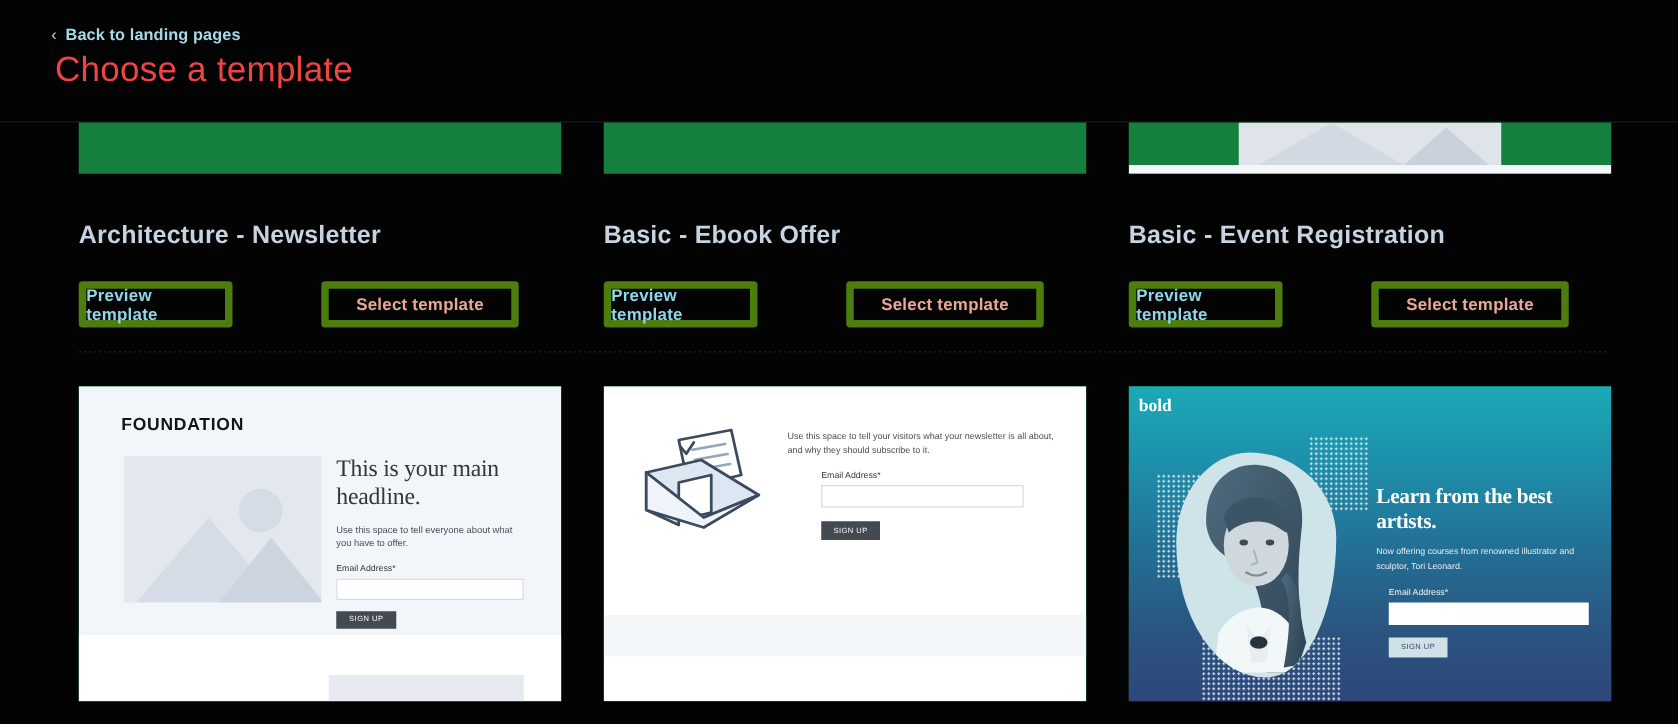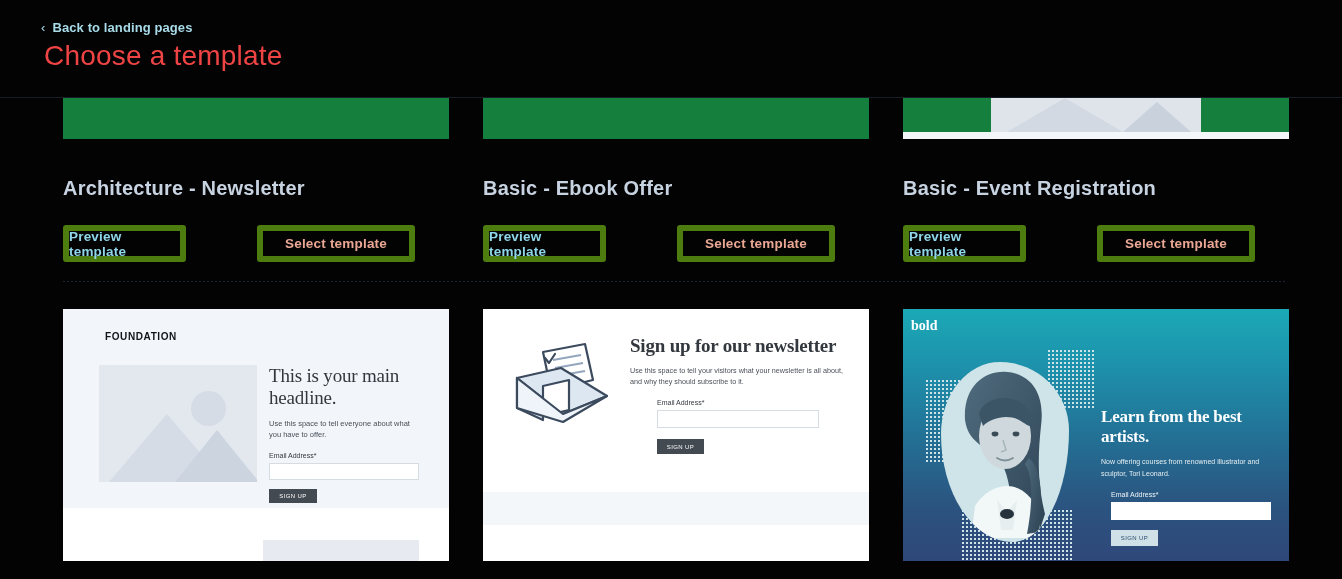--- a/index.html
+++ b/index.html
@@ -55,21 +55,21 @@
   
   .p3-img { position: absolute; left: 88px; top: 0px; width: 210px; height: 34px; background: #dfe4ea; }
   .p3-img::before { content:""; position:absolute; left:16px; bottom:0; border-left:58px solid transparent;
                     border-right:58px solid transparent; border-bottom:34px solid #d3d9e2; }
   .p3-img::after  { content:""; position:absolute; right:10px; bottom:0; border-left:34px solid transparent;
                     border-right:34px solid transparent; border-bottom:30px solid #c9d1dc; }
   .p3-band { position: absolute; left: 0; top: 34px; width: 386px; height: 7px; background: #f4f7fa; }
 
   
   .tpl-a { width:100%; height:100%; background:#f2f6fa; position:relative; }
-  .tpl-a .logo { position:absolute; left:42px; top:22px; font-size:10px; font-weight:bold;
+  .tpl-a .logo { position:absolute; left:34px; top:22px; font-size:14px; font-weight:bold;
                  color:#111418; letter-spacing:.6px; }
   .tpl-a .ph { position:absolute; left:36px; top:56px; width:158px; height:117px; background:#e3e8ef; overflow:hidden; }
   .tpl-a .ph .circ { position:absolute; left:92px; top:26px; width:35px; height:35px; border-radius:50%; background:#d5dce6; }
   .tpl-a .ph .m1 { position:absolute; left:10px; bottom:0; border-left:58px solid transparent;
                    border-right:58px solid transparent; border-bottom:68px solid #d5dce6; }
   .tpl-a .ph .m2 { position:absolute; right:-2px; bottom:0; border-left:42px solid transparent;
                    border-right:42px solid transparent; border-bottom:52px solid #ccd4e0; }
   .tpl-a .txt { position:absolute; left:206px; top:56px; width:152px; }
   .tpl-a h2 { font-family:"Liberation Serif", serif; font-size:19px; line-height:1.15;
               color:#33383f; font-weight:normal; letter-spacing:-.2px; }
@@ -99,21 +99,21 @@
   .tpl-c { width:100%; height:100%; position:relative; overflow:hidden;
            background:linear-gradient(180deg,#1ba9b6 0%,#1d92ac 22%,#236f94 52%,#2b5480 78%,#2f477a 100%); }
   .tpl-c .logo { position:absolute; left:8px; top:9px; font-family:"Liberation Serif", serif;
                  font-size:14px; font-weight:bold; color:#fff; }
   .tpl-c .blob { position:absolute; left:38px; top:53px; width:128px; height:180px;
                  background:#cfe4e8; border-radius:46% 54% 44% 56% / 40% 38% 62% 60%; overflow:hidden; }
   .tpl-c .dots { position:absolute; background-image:radial-gradient(#cfe4e8 1px, transparent 1px);
                  background-size:4px 4px; }
   .tpl-c .txt { position:absolute; left:198px; top:78px; width:172px; }
   .tpl-c h2 { font-family:"Liberation Serif", serif; font-size:17px; line-height:1.18;
-              color:#fff; font-weight:bold; letter-spacing:-.2px;margin-top:20px; }
+              color:#fff; font-weight:bold; letter-spacing:-.2px; }
   .tpl-c p { margin-top:9px; font-size:7px; line-height:1.7; color:#e3eef1; }
   .tpl-c .form { margin-top:11px; margin-left:10px; }
   .tpl-c .lbl { font-size:7px; color:#eef5f7; }
   .tpl-c .inp { margin-top:4px; width:160px; height:18px; background:#fff; }
   .tpl-c .su { margin-top:10px; width:47px; height:16px; background:#cfe1e6; color:#2b4a6e;
                font-size:6px; display:flex; align-items:center; justify-content:center; letter-spacing:.4px; }
 </style>
 </head>
 <body>
 
@@ -199,21 +199,20 @@
               <line x1="46" y1="26" x2="74" y2="21" stroke="#93a6bd" stroke-width="2"></line>
               <line x1="48" y1="34" x2="76" y2="29" stroke="#93a6bd" stroke-width="2"></line>
               <line x1="50" y1="42" x2="78" y2="37" stroke="#93a6bd" stroke-width="2"></line>
               <path d="M38 24 l4 5 l6 -9" fill="none" stroke="#3c4a5e" stroke-width="2.2" stroke-linecap="round" stroke-linejoin="round"></path>
               <path d="M40 42 l4 5 l6 -9" fill="none" stroke="#3c4a5e" stroke-width="2.2" stroke-linecap="round" stroke-linejoin="round"></path>
               <path d="M10 44 L54 34 L100 62 L56 80 Z" fill="#dce7f2" stroke="#3c4a5e" stroke-width="2.2" stroke-linejoin="round"></path>
               <path d="M36 52 L62 46 L62 76 L36 82 Z" fill="#ffffff" stroke="#3c4a5e" stroke-width="2.2" stroke-linejoin="round"></path>
               <path d="M10 44 L10 74 L56 88 L100 62 L100 62 L56 80 Z" fill="#eef4fa" stroke="#3c4a5e" stroke-width="2.2" stroke-linejoin="round"></path>
             </svg>
             <div class="txt">
-              <h2>Sign up for our newsletter</h2>
               <p>Use this space to tell your visitors what your newsletter is all about, and why they should subscribe to it.</p>
               <div class="form">
                 <div class="lbl">Email Address*</div>
                 <div class="inp"></div>
                 <div class="su">SIGN UP</div>
               </div>
             </div>
             <div class="foot"></div>
           </div>
         </div>

